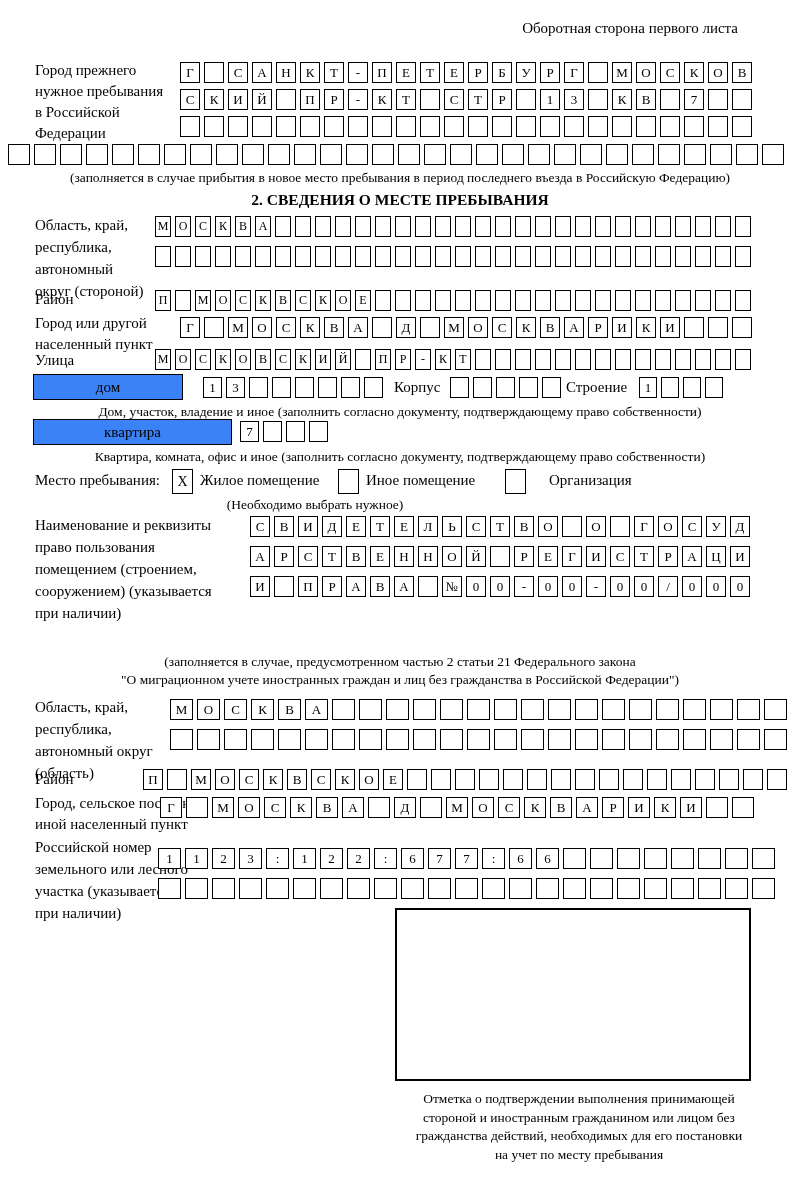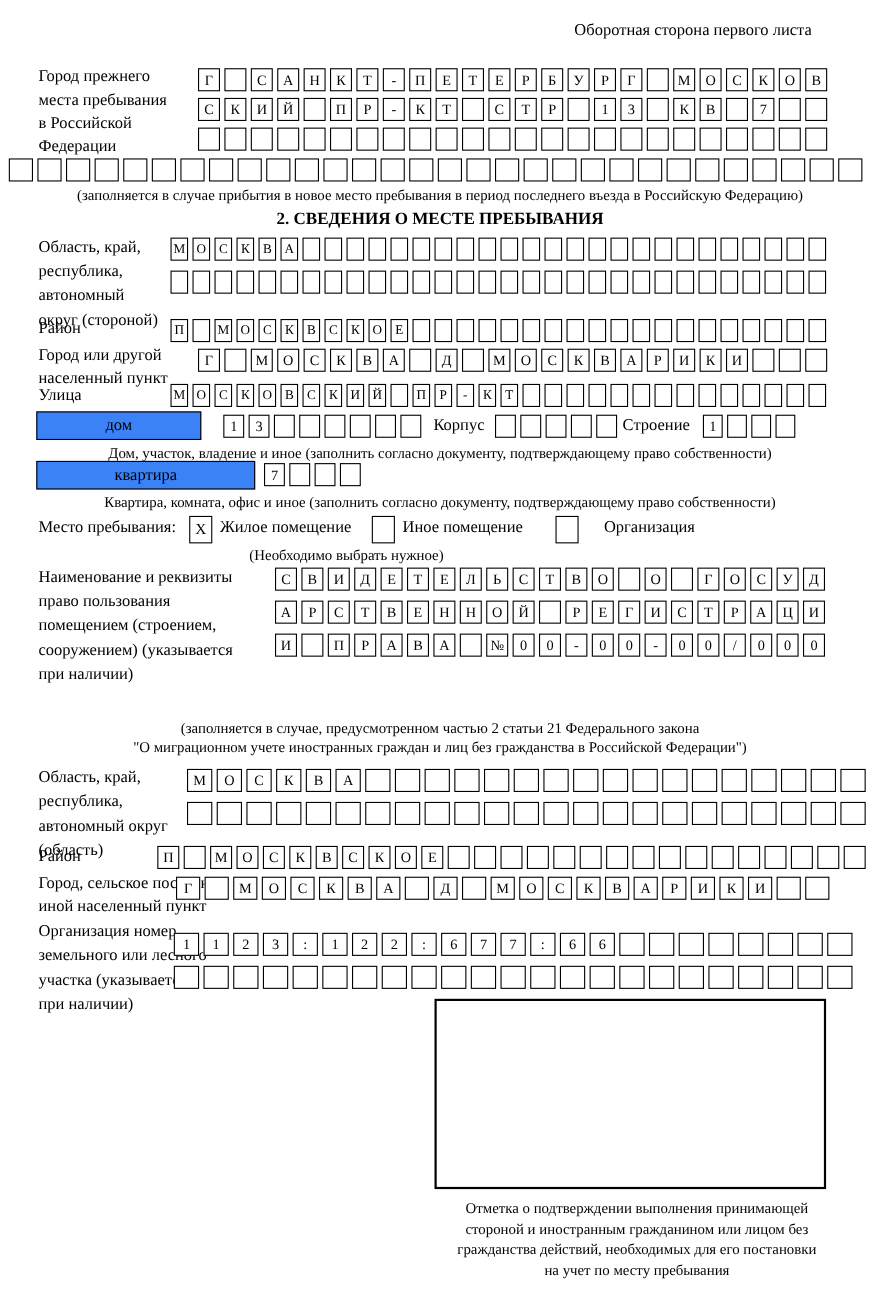--- a/index.html
+++ b/index.html
@@ -30,21 +30,21 @@
 </style>
 </head>
 <body>
 
 <div class="page">
 
   <div class="hdr">Оборотная сторона первого листа</div>
 
   <div class="lbl" style="left:35px;top:60px;">
     <div>Город прежнего</div>
-    <div>места пребывания</div>
+    <div>нужное пребывания</div>
     <div>в Российской</div>
     <div>Федерации</div>
   </div>
   <div class="cells w20" style="left:180px;top:62px;">
       <span class="cell">Г</span>
       <span class="cell"></span>
       <span class="cell">С</span>
       <span class="cell">А</span>
       <span class="cell">Н</span>
       <span class="cell">К</span>
@@ -563,21 +563,21 @@
       <span class="cell">А</span>
       <span class="cell">Р</span>
       <span class="cell">И</span>
       <span class="cell">К</span>
       <span class="cell">И</span>
       <span class="cell"></span>
       <span class="cell"></span>
     </div>
 
   <div class="lbl" style="left:35px;top:836px;line-height:22px;">
-    <div>Организация номер</div>
+    <div>Российской номер</div>
     <div>земельного или лесного</div>
     <div>участка (указывается</div>
     <div>при наличии)</div>
   </div>
   <div class="cells w23" style="left:158px;top:848px;">
       <span class="cell">1</span>
       <span class="cell">1</span>
       <span class="cell">2</span>
       <span class="cell">3</span>
       <span class="cell">:</span>

